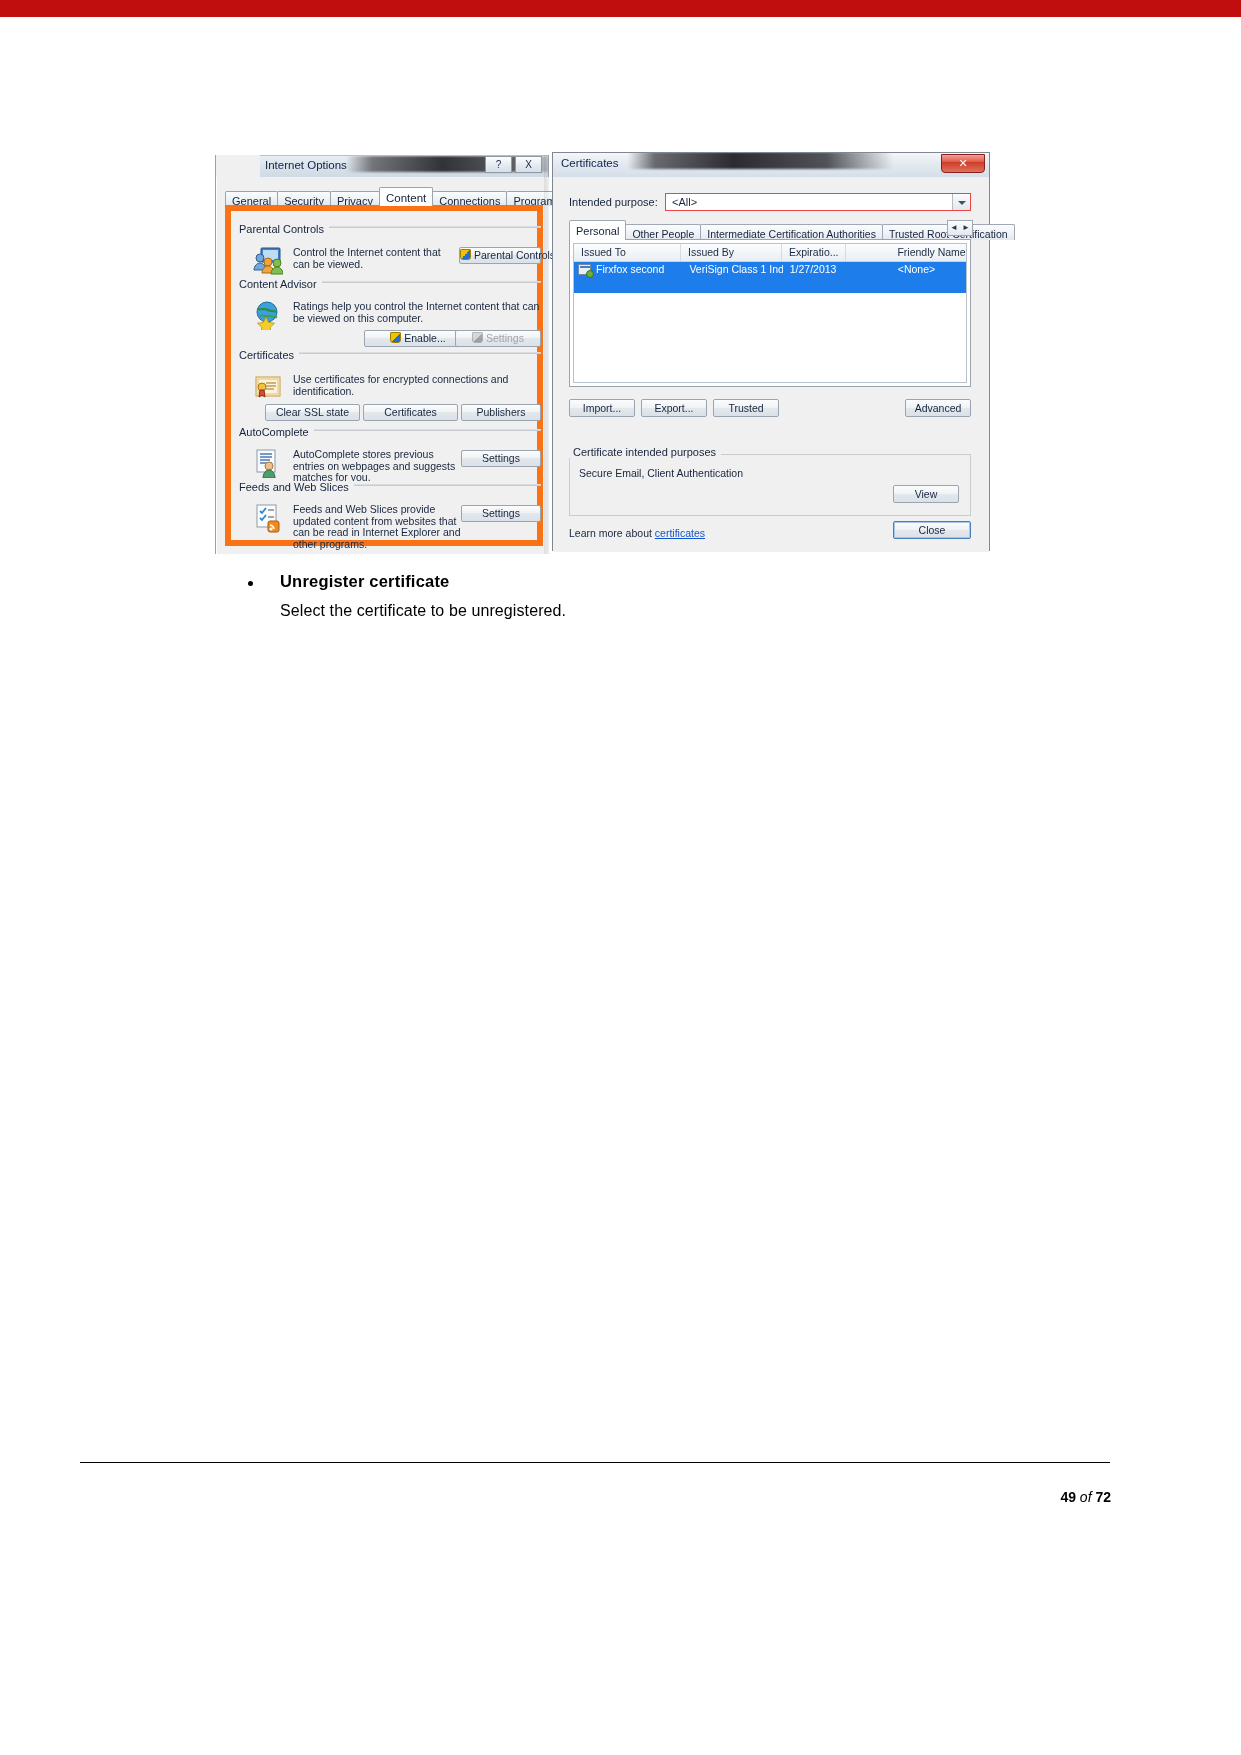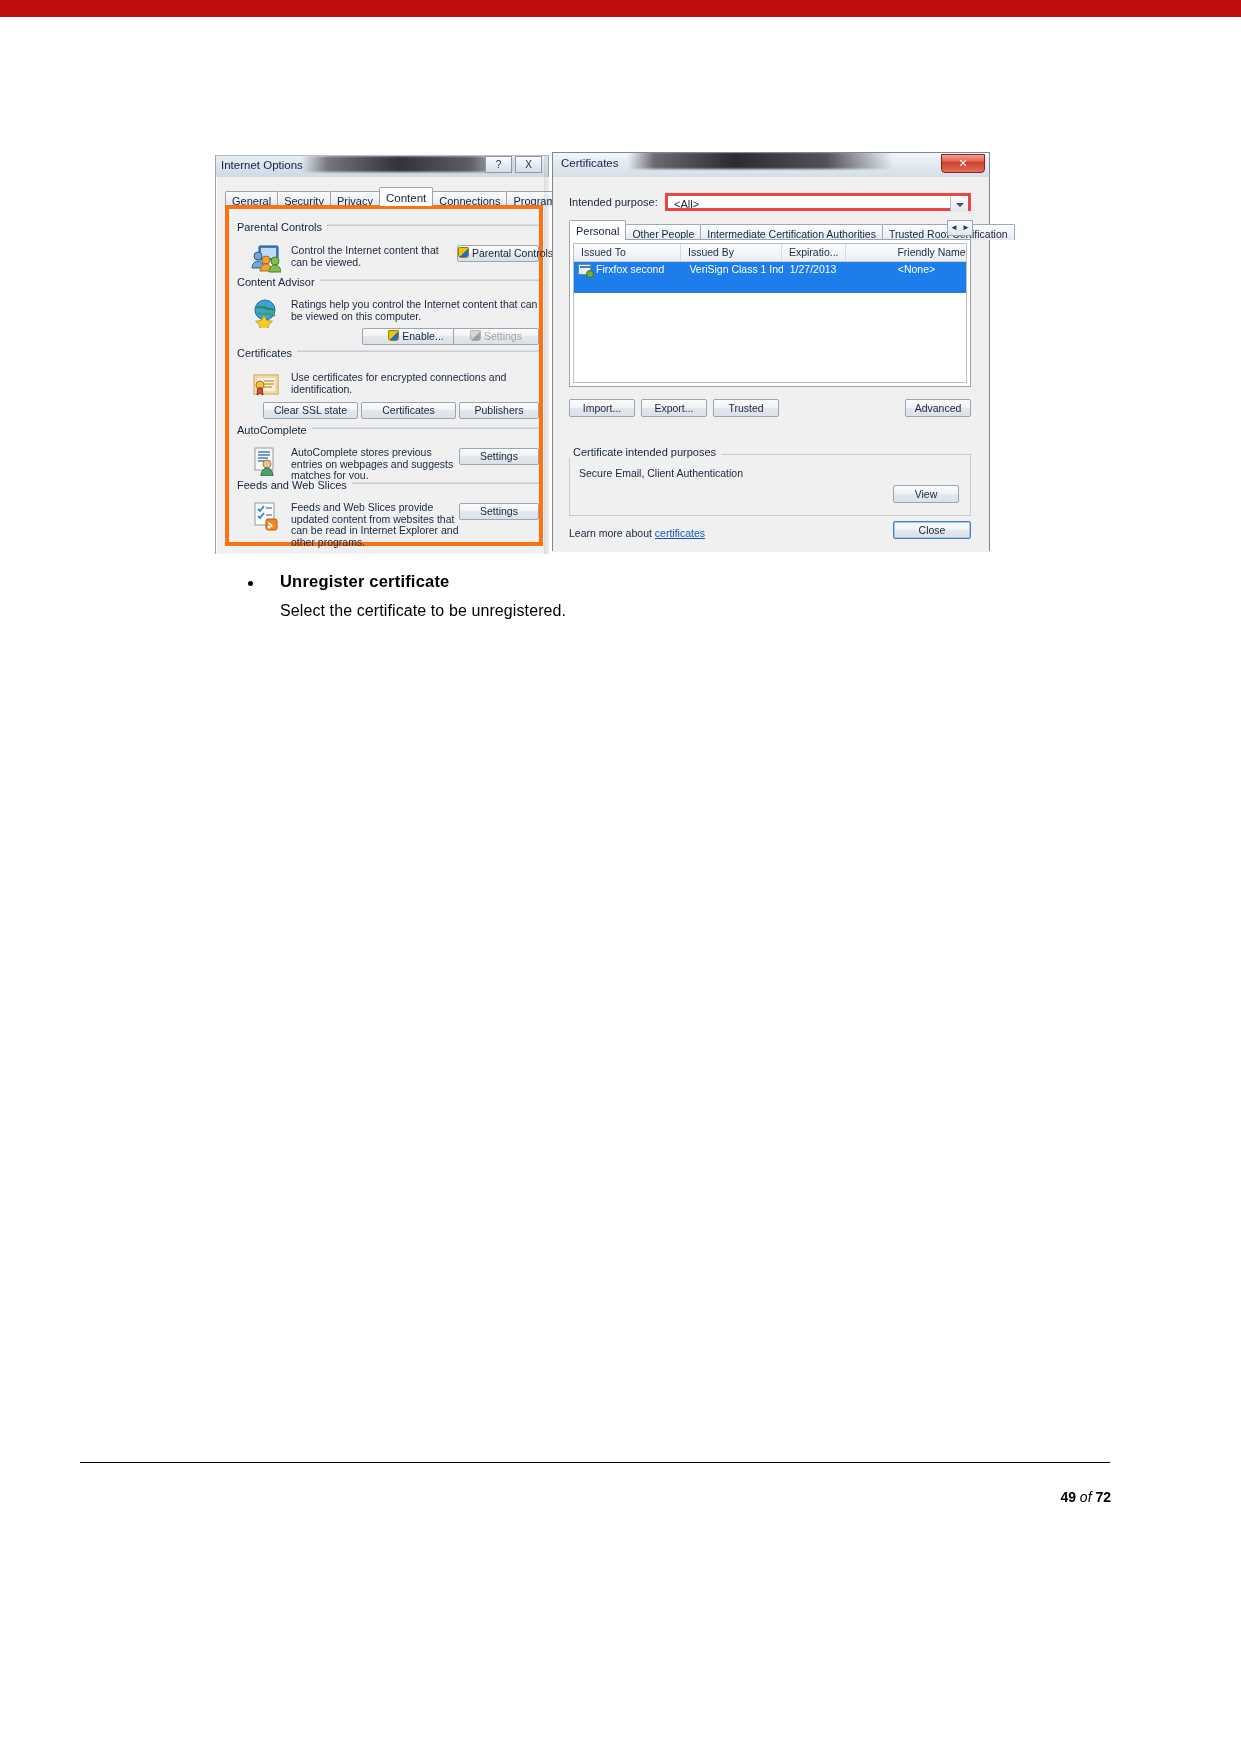--- a/index.html
+++ b/index.html
@@ -37,20 +37,21 @@
   .io-dialog {
     position: absolute;
     left: 0px;
     top: 3px;
     width: 334px;
     height: 399px;
     background: #f0f0f0;
     border: 1px solid #9aa2ab;
     border-top: none;
     box-sizing: border-box;
+    padding-left: 44px;
   }
   .io-titlebar {
     position: relative;
     height: 22px;
     background: linear-gradient(to bottom, #e9eef3 0%, #dbe3ea 45%, #cfd9e3 100%);
     border-top: 1px solid #b7c0ca;
     overflow: hidden;
   }
   .io-title {
     position: absolute;
@@ -127,21 +128,21 @@
     z-index: 3;
     font-size: 11.5px;
   }
 
   .io-panel {
     position: absolute;
     left: 8px; top: 28px;
     width: 318px;
     height: 341px;
     background: #f0f0f0;
-    border: 4px solid #f97316;
+    border: 6px solid #f97316;
     box-sizing: border-box;
   }
 
   
   .grp {
     position: absolute;
     left: 8px;
     width: 302px;
   }
   .grp-label {
@@ -263,21 +264,21 @@
   .cert-lbl {
     position: absolute;
     font-size: 11px;
     color: #16243d;
   }
   .cert-combo {
     position: absolute;
     left: 112px; top: 16px;
     width: 306px; height: 18px;
     background: #ffffff;
-    border: 3px solid #ef4444;
+    border: 1px solid #ef4444;
     box-sizing: border-box;
     font-size: 11px;
     color: #1a2740;
     padding: 2px 0 0 6px;
   }
   .combo-arrow {
     position: absolute;
     right: 0; top: 0;
     width: 17px; height: 16px;
     background: linear-gradient(to bottom, #fbfcfd, #e2e8ee);

